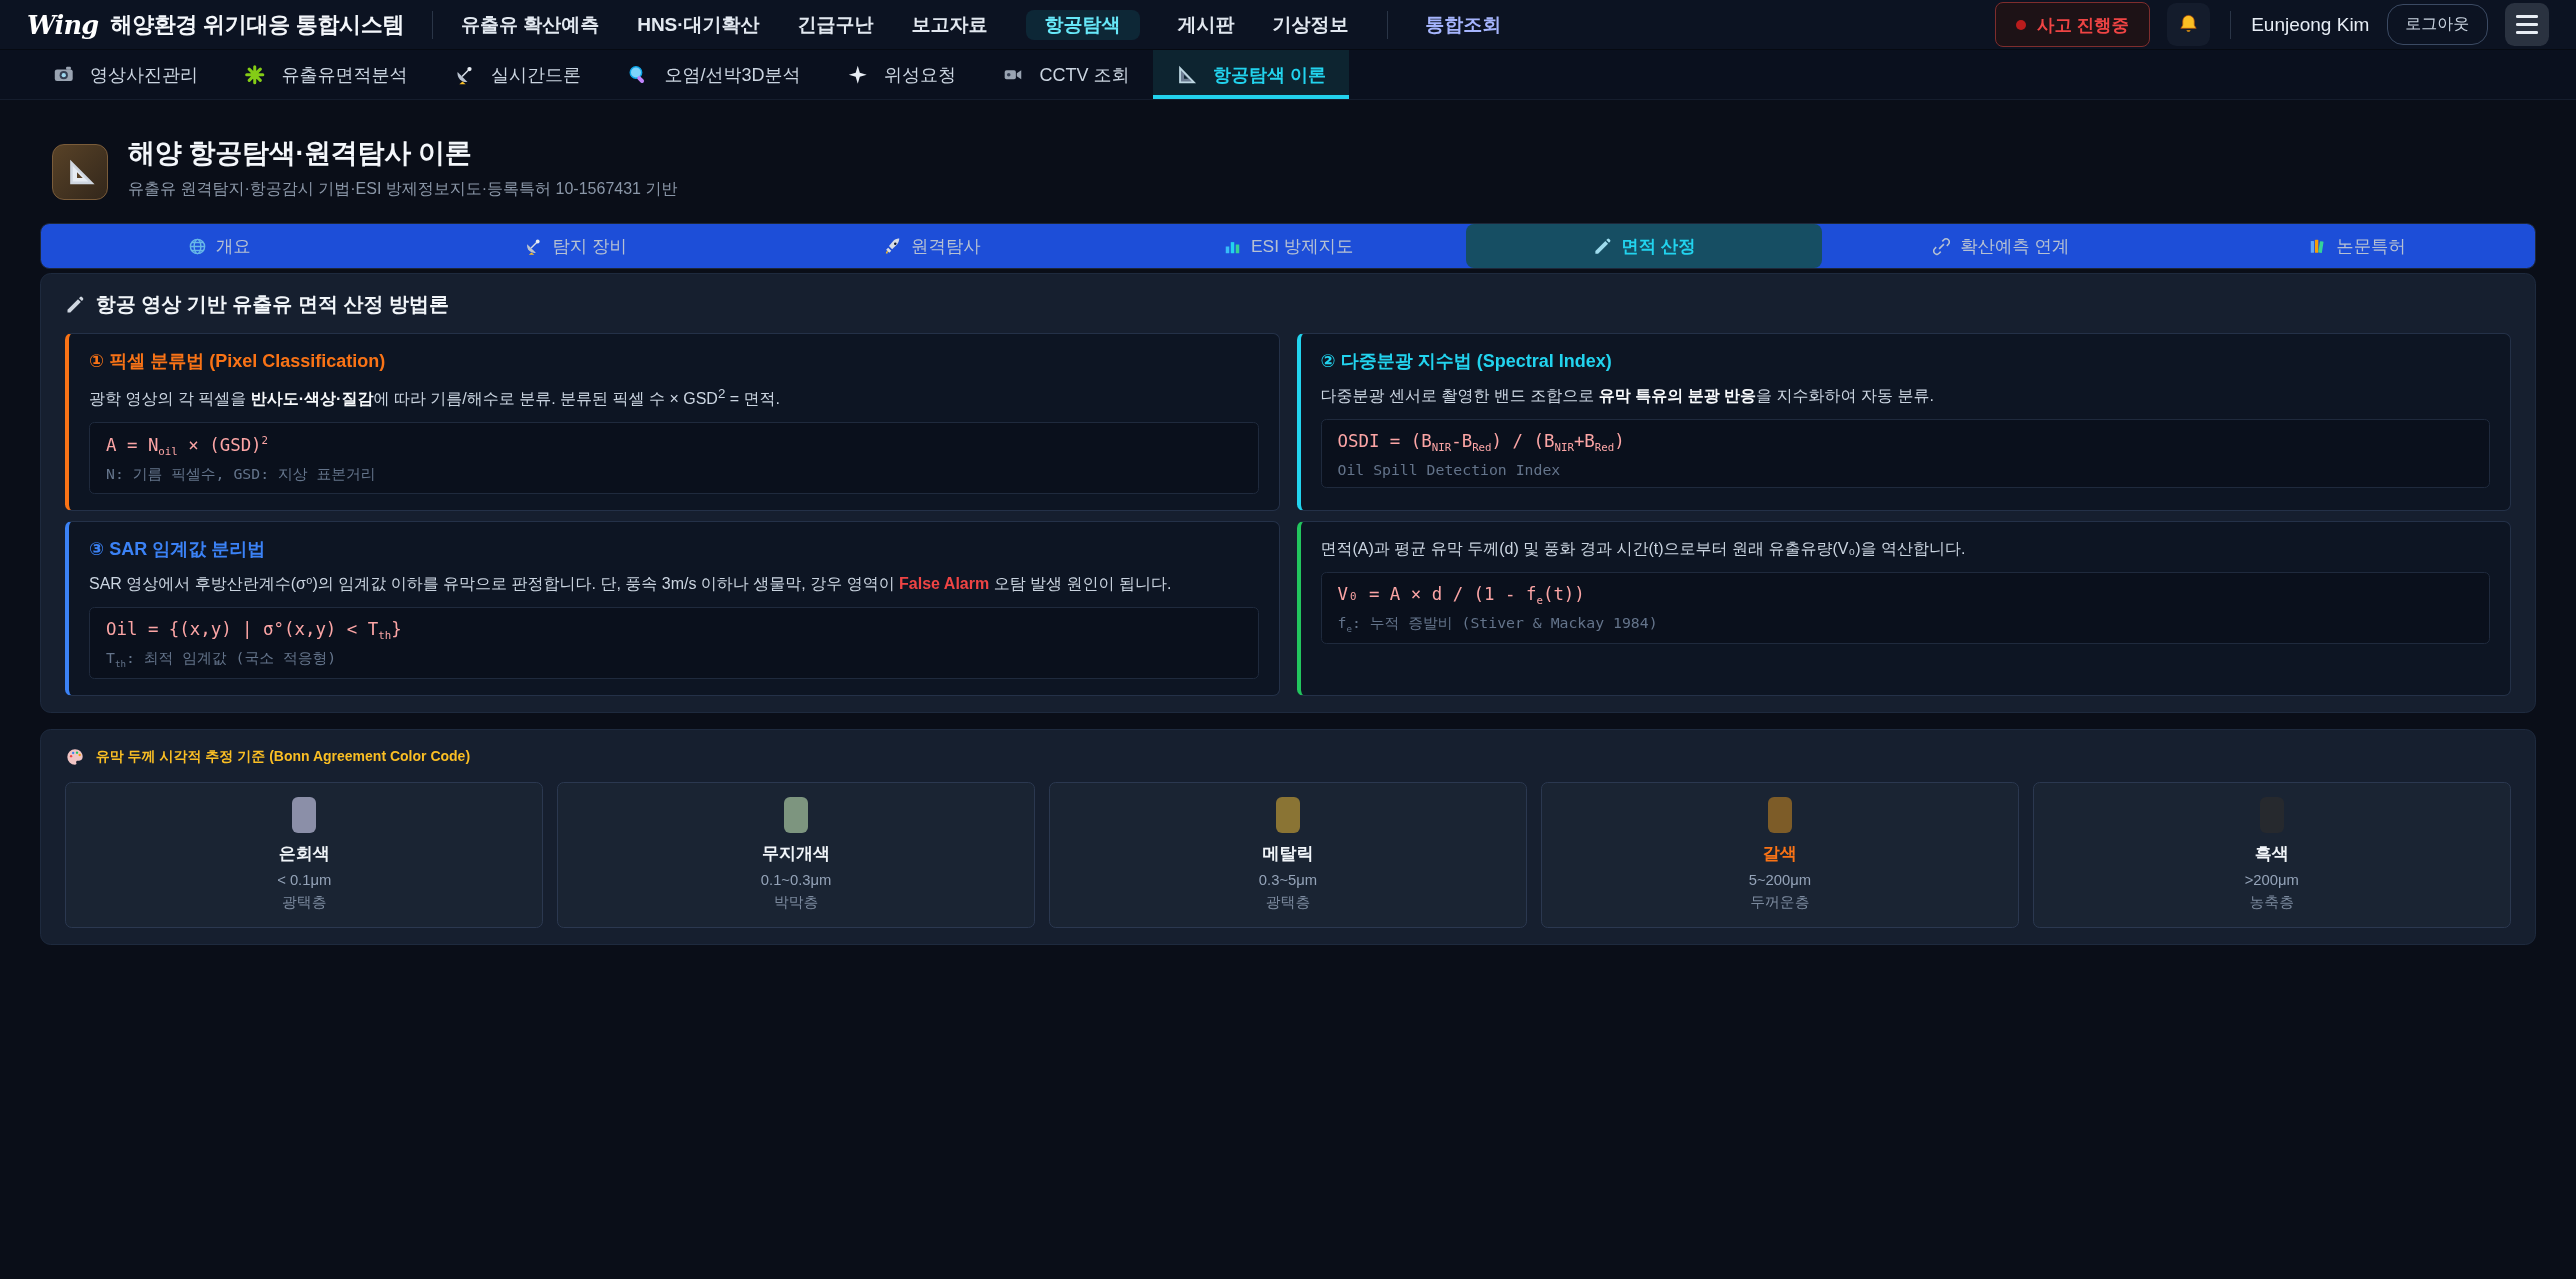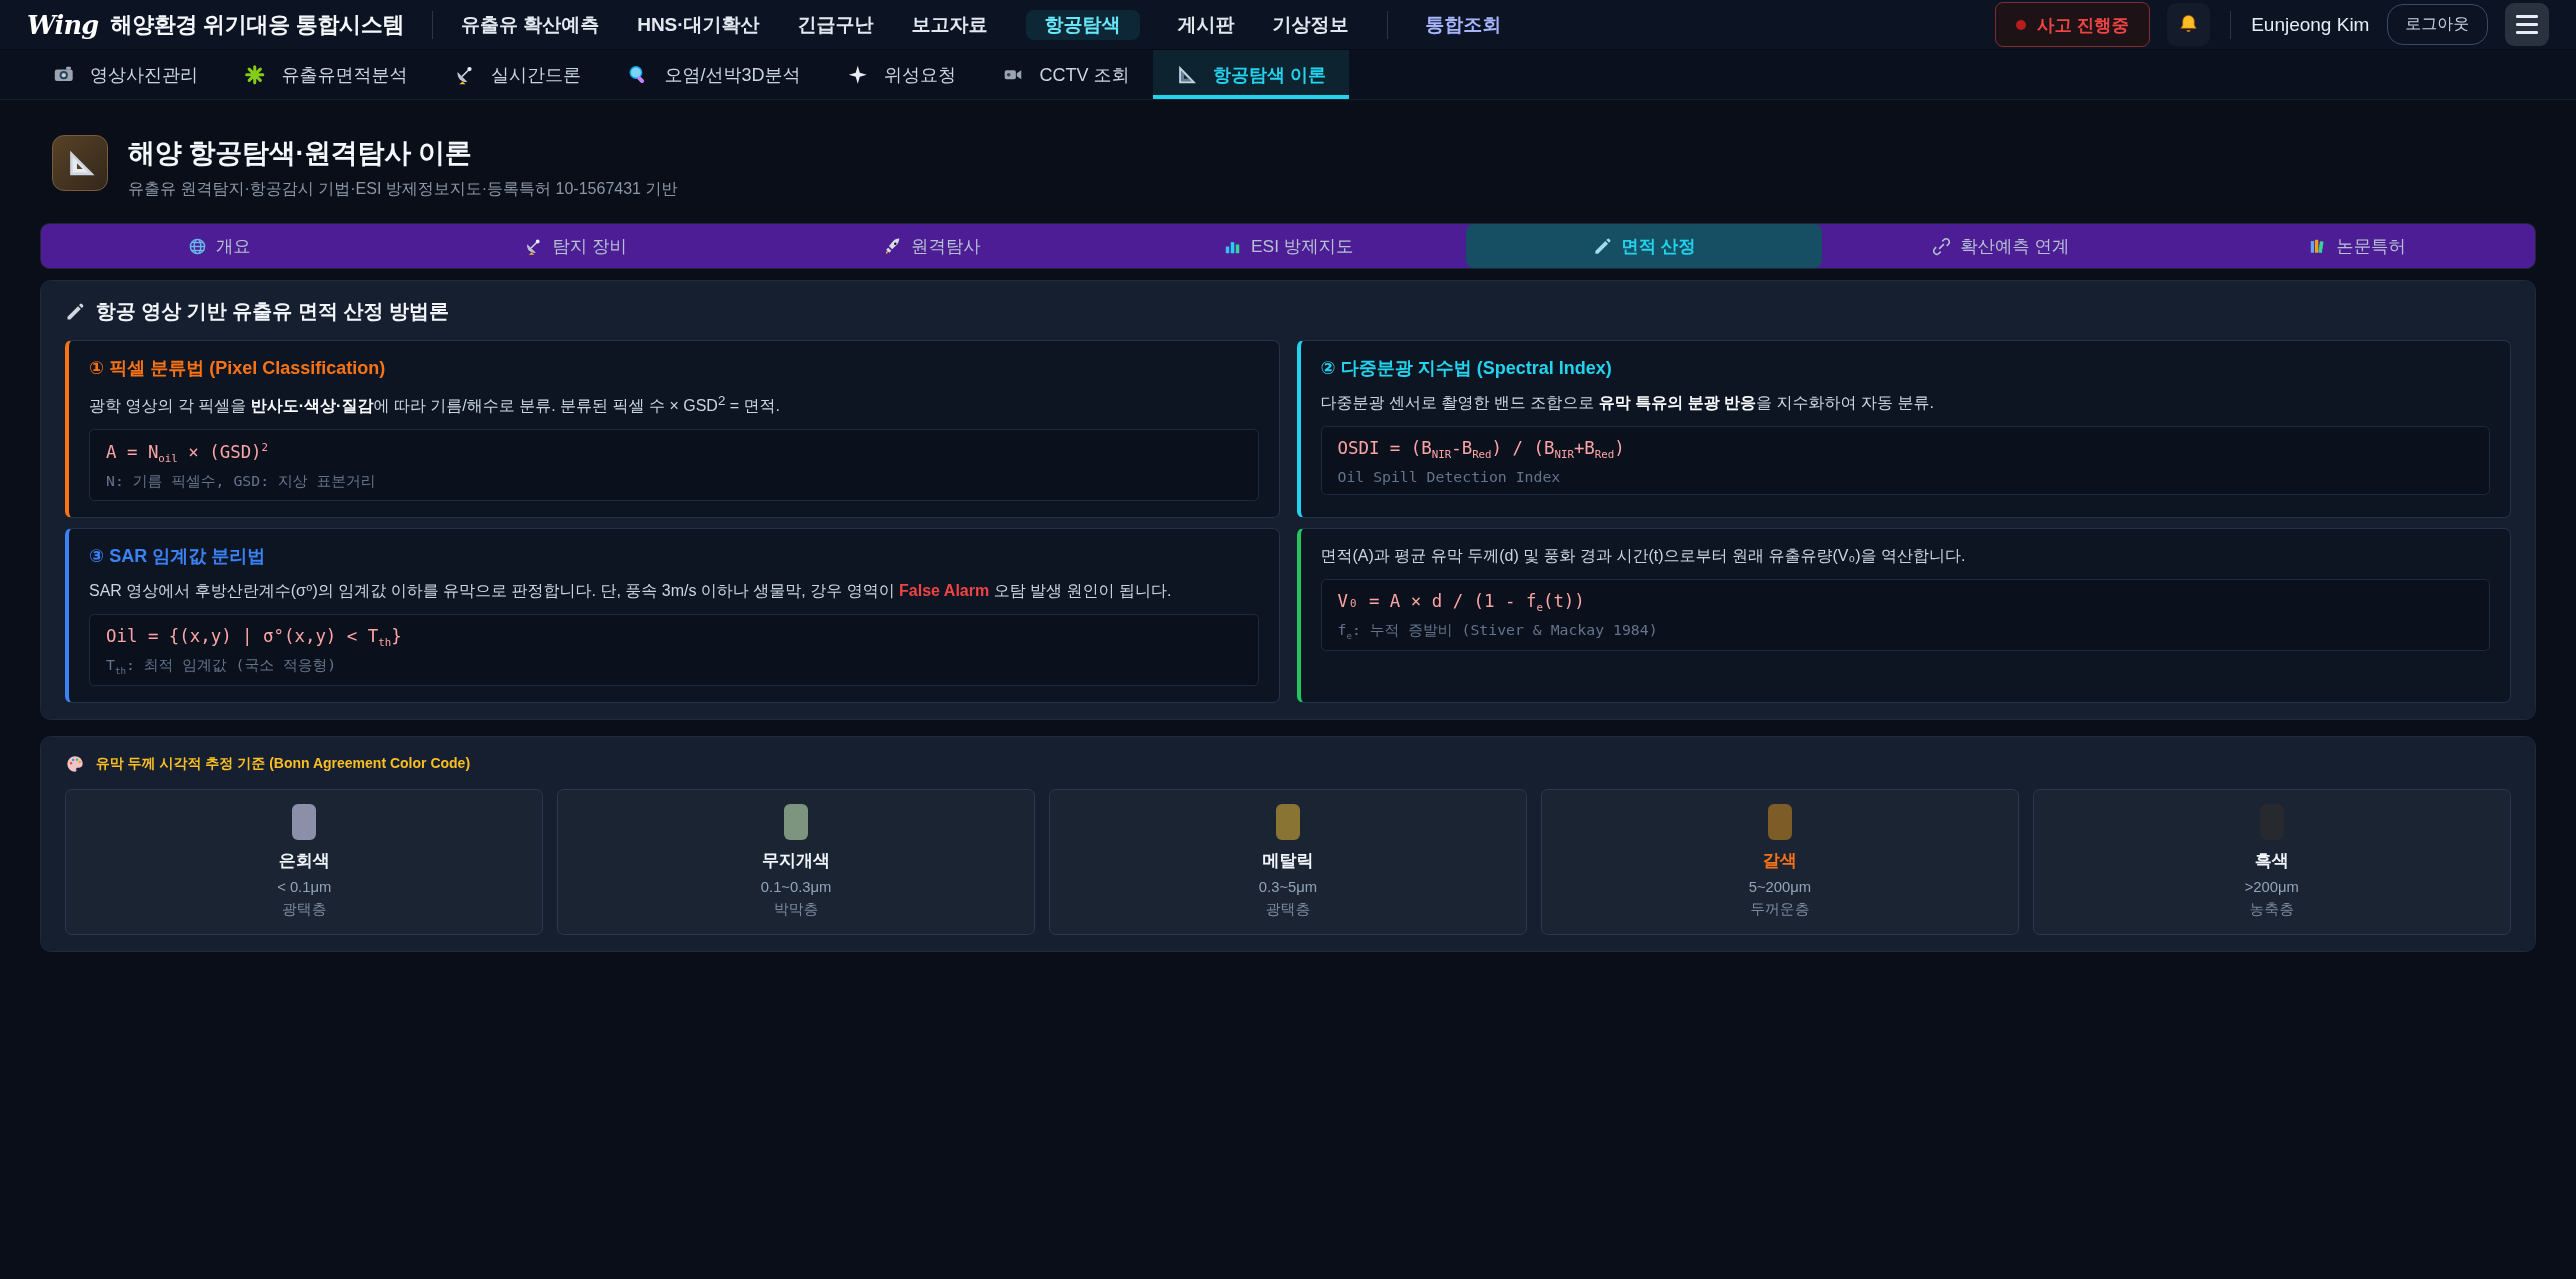--- a/index.html
+++ b/index.html
@@ -57,33 +57,33 @@
     font-size:18px; color:#cbd5e1; cursor:pointer; white-space:nowrap;
   }
   .subnav-item.active {
     background:#0d2430; color:#22d3ee; font-weight:700;
     border-bottom:4px solid #22d3ee; padding-top:4px;
   }
   .subnav-icon { width:21.5px; height:21.5px; }
 
   
   .content { padding:0 40px; }
-  .page-head { display:flex; align-items:flex-start; gap:20px; margin:35px 0 23px 12px; }
+  .page-head { display:flex; align-items:flex-end; gap:20px; margin:35px 0 23px 12px; }
   .page-icon {
     width:56px; height:56px; border-radius:12px;
     background:linear-gradient(135deg,#584227,#33271b);
     border:1.3px solid #7a5c3a; display:flex; align-items:center; justify-content:center;
   }
   .page-title { font-size:27px; font-weight:800; color:#f4f7fb; letter-spacing:-0.3px; }
   .page-subtitle { font-size:16px; color:#8b97a8; margin-top:8px; }
 
   
   .tabbar {
-    display:flex; background:#4c1d95; border:0.7px solid #1d2739; border-radius:9.4px;
-    height:46px; margin-bottom:11px; overflow:hidden;
+    display:flex; background:#1d4ed8; border:0.7px solid #1d2739; border-radius:9.4px;
+    height:46px; margin-bottom:4px; overflow:hidden;
   }
   .tab {
     flex:1; display:flex; align-items:center; justify-content:center; gap:9.4px;
     font-size:17.4px; color:#b6c1d2; cursor:pointer; border-radius:8px;
   }
   .tab.active { background:#164e63; color:#22d3ee; font-weight:700; }
   .tab-icon { width:19px; height:19px; }
 
   
   .panel {

